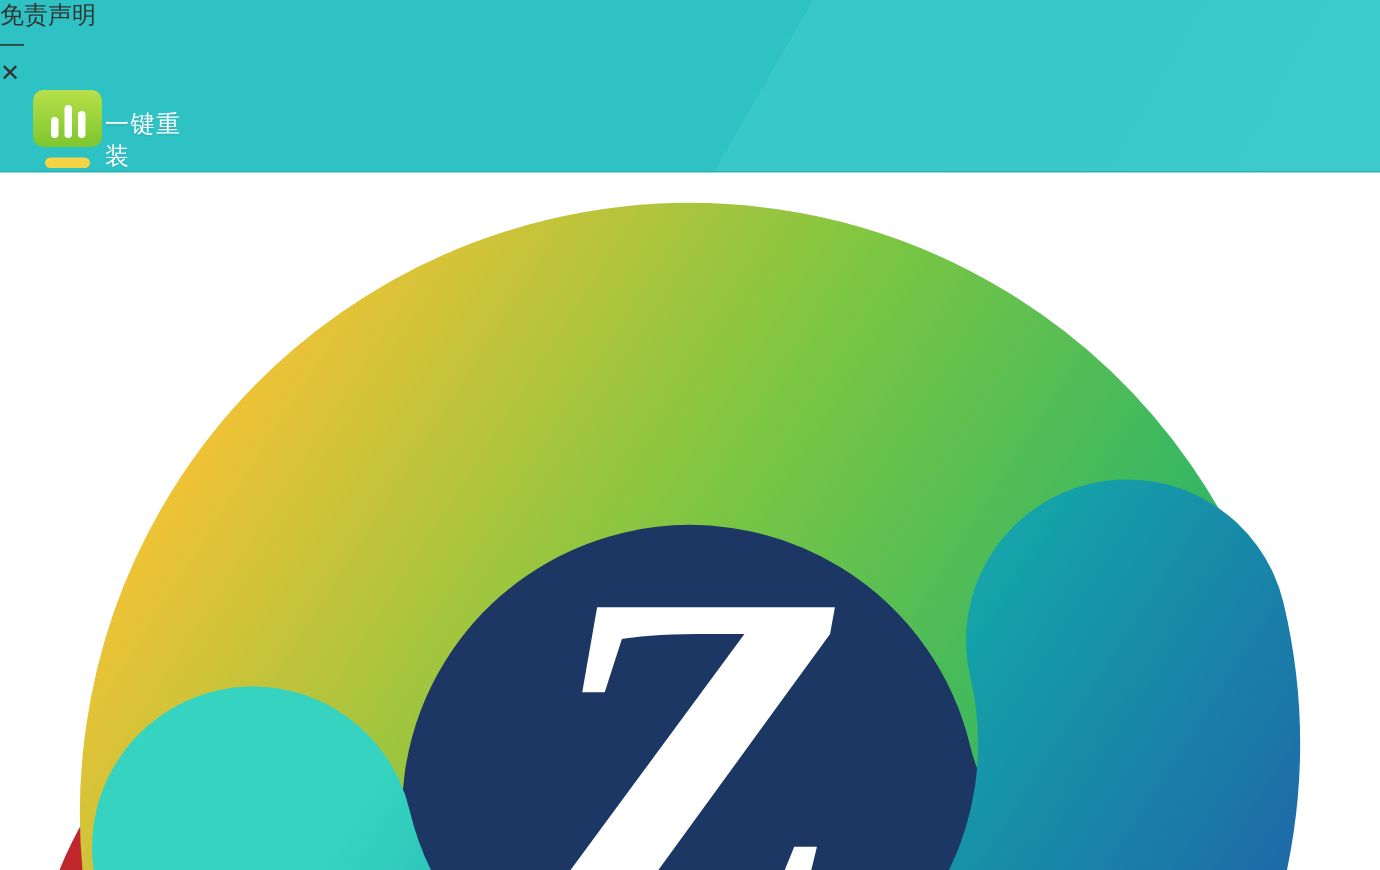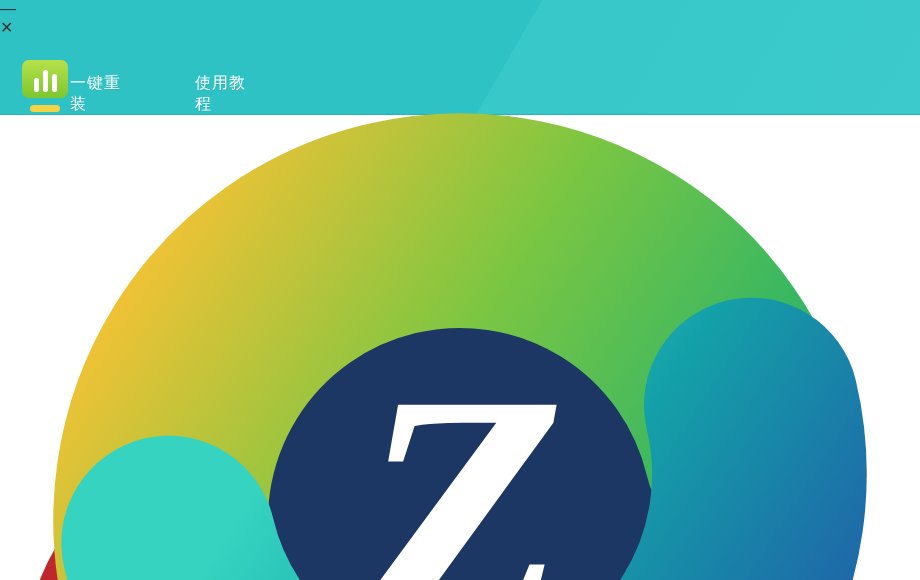--- a/index.html
+++ b/index.html
@@ -159,34 +159,24 @@
               <div class="bar b2"></div>
               <div class="bar b3"></div>
             </div>
           <div class="stand"></div>
         </div>
       </div>
       <div class="tab-label">一键重装</div>
     </div>
 
 
-    <div class="tab">
-      <div class="icon-box">
-        <div class="icon-book">
-          <div class="cover"></div>
-          <div class="pages"></div>
-          <div class="base"></div>
-          <div class="mark"></div>
-        </div>
-      </div>
-      <div class="tab-label">使用教程</div>
-    </div>
-
-  </div>
-
+
+  </div>
+
+  <div class="disclaimer">免责声明</div>
   <div class="win-btn win-min">—</div>
   <div class="win-btn win-close">✕</div>
 
   <div class="brand">
     <svg class="logo-swirl" viewBox="0 0 60 60">
       <defs>
         <linearGradient id="g1" x1="0" y1="0" x2="1" y2="0.4">
           <stop offset="0" stop-color="#f2c235"></stop>
             <stop offset="0.55" stop-color="#7cc642"></stop>
             <stop offset="1" stop-color="#37b763"></stop>

